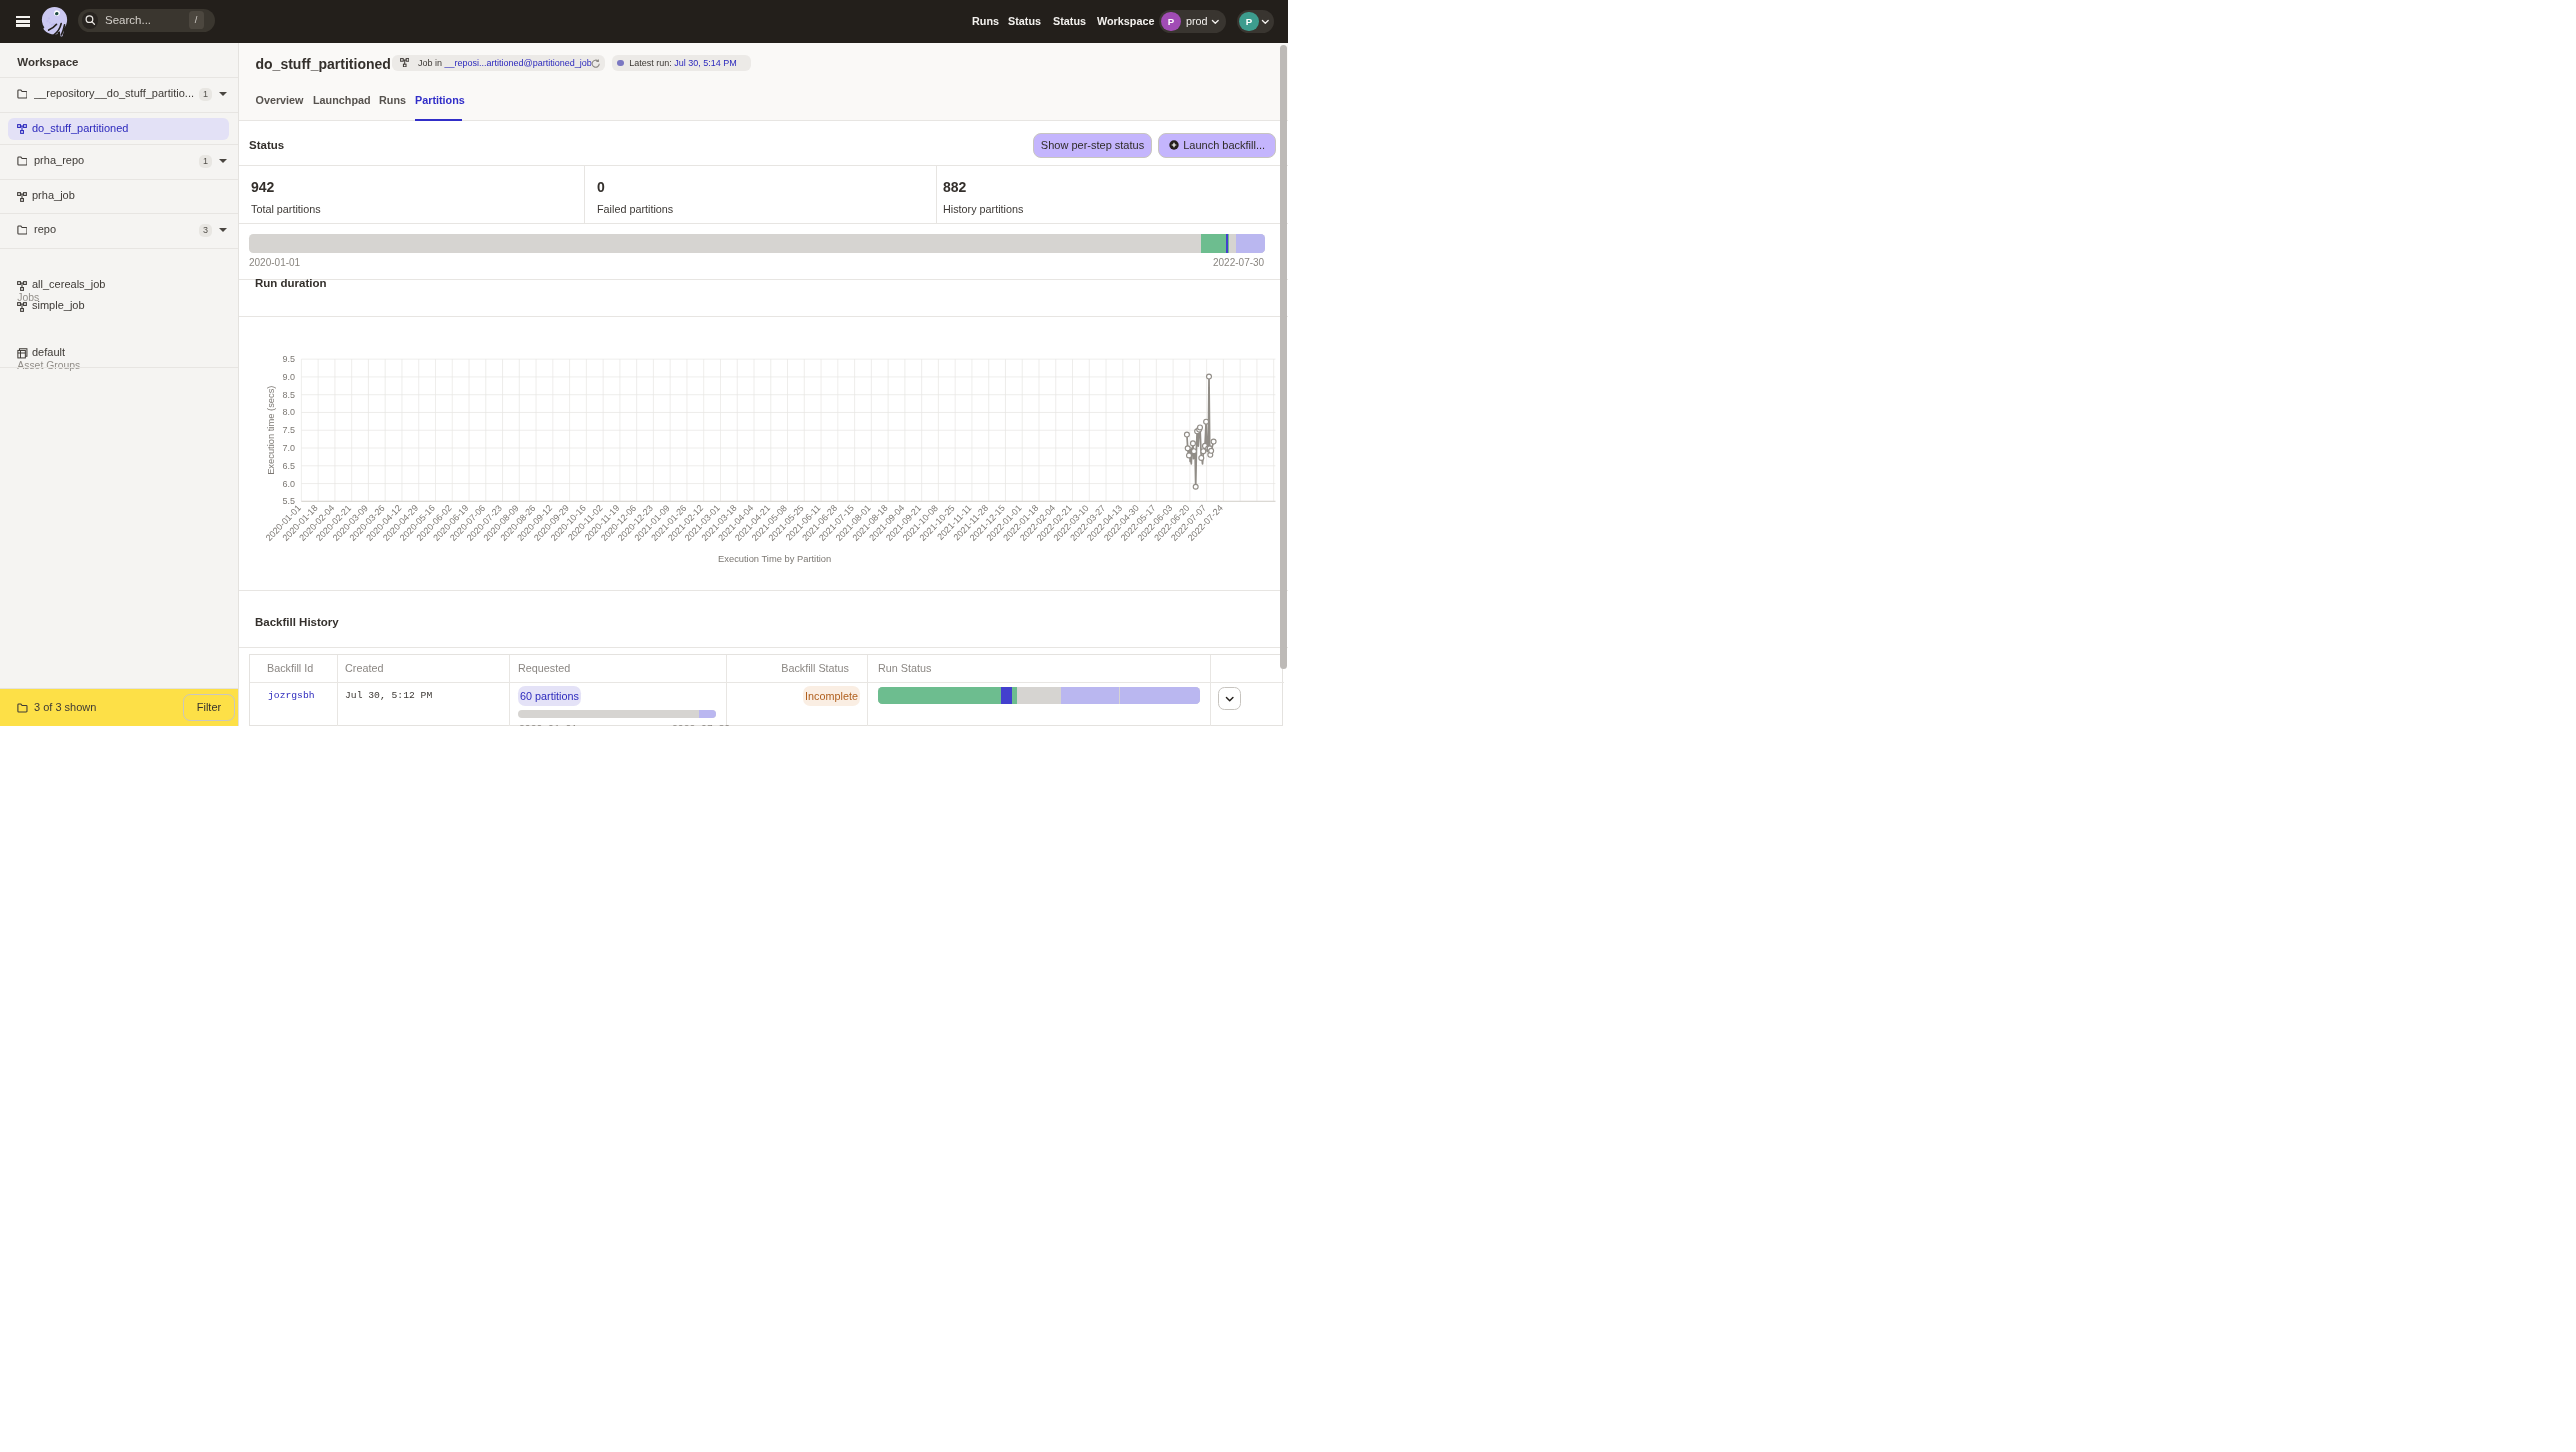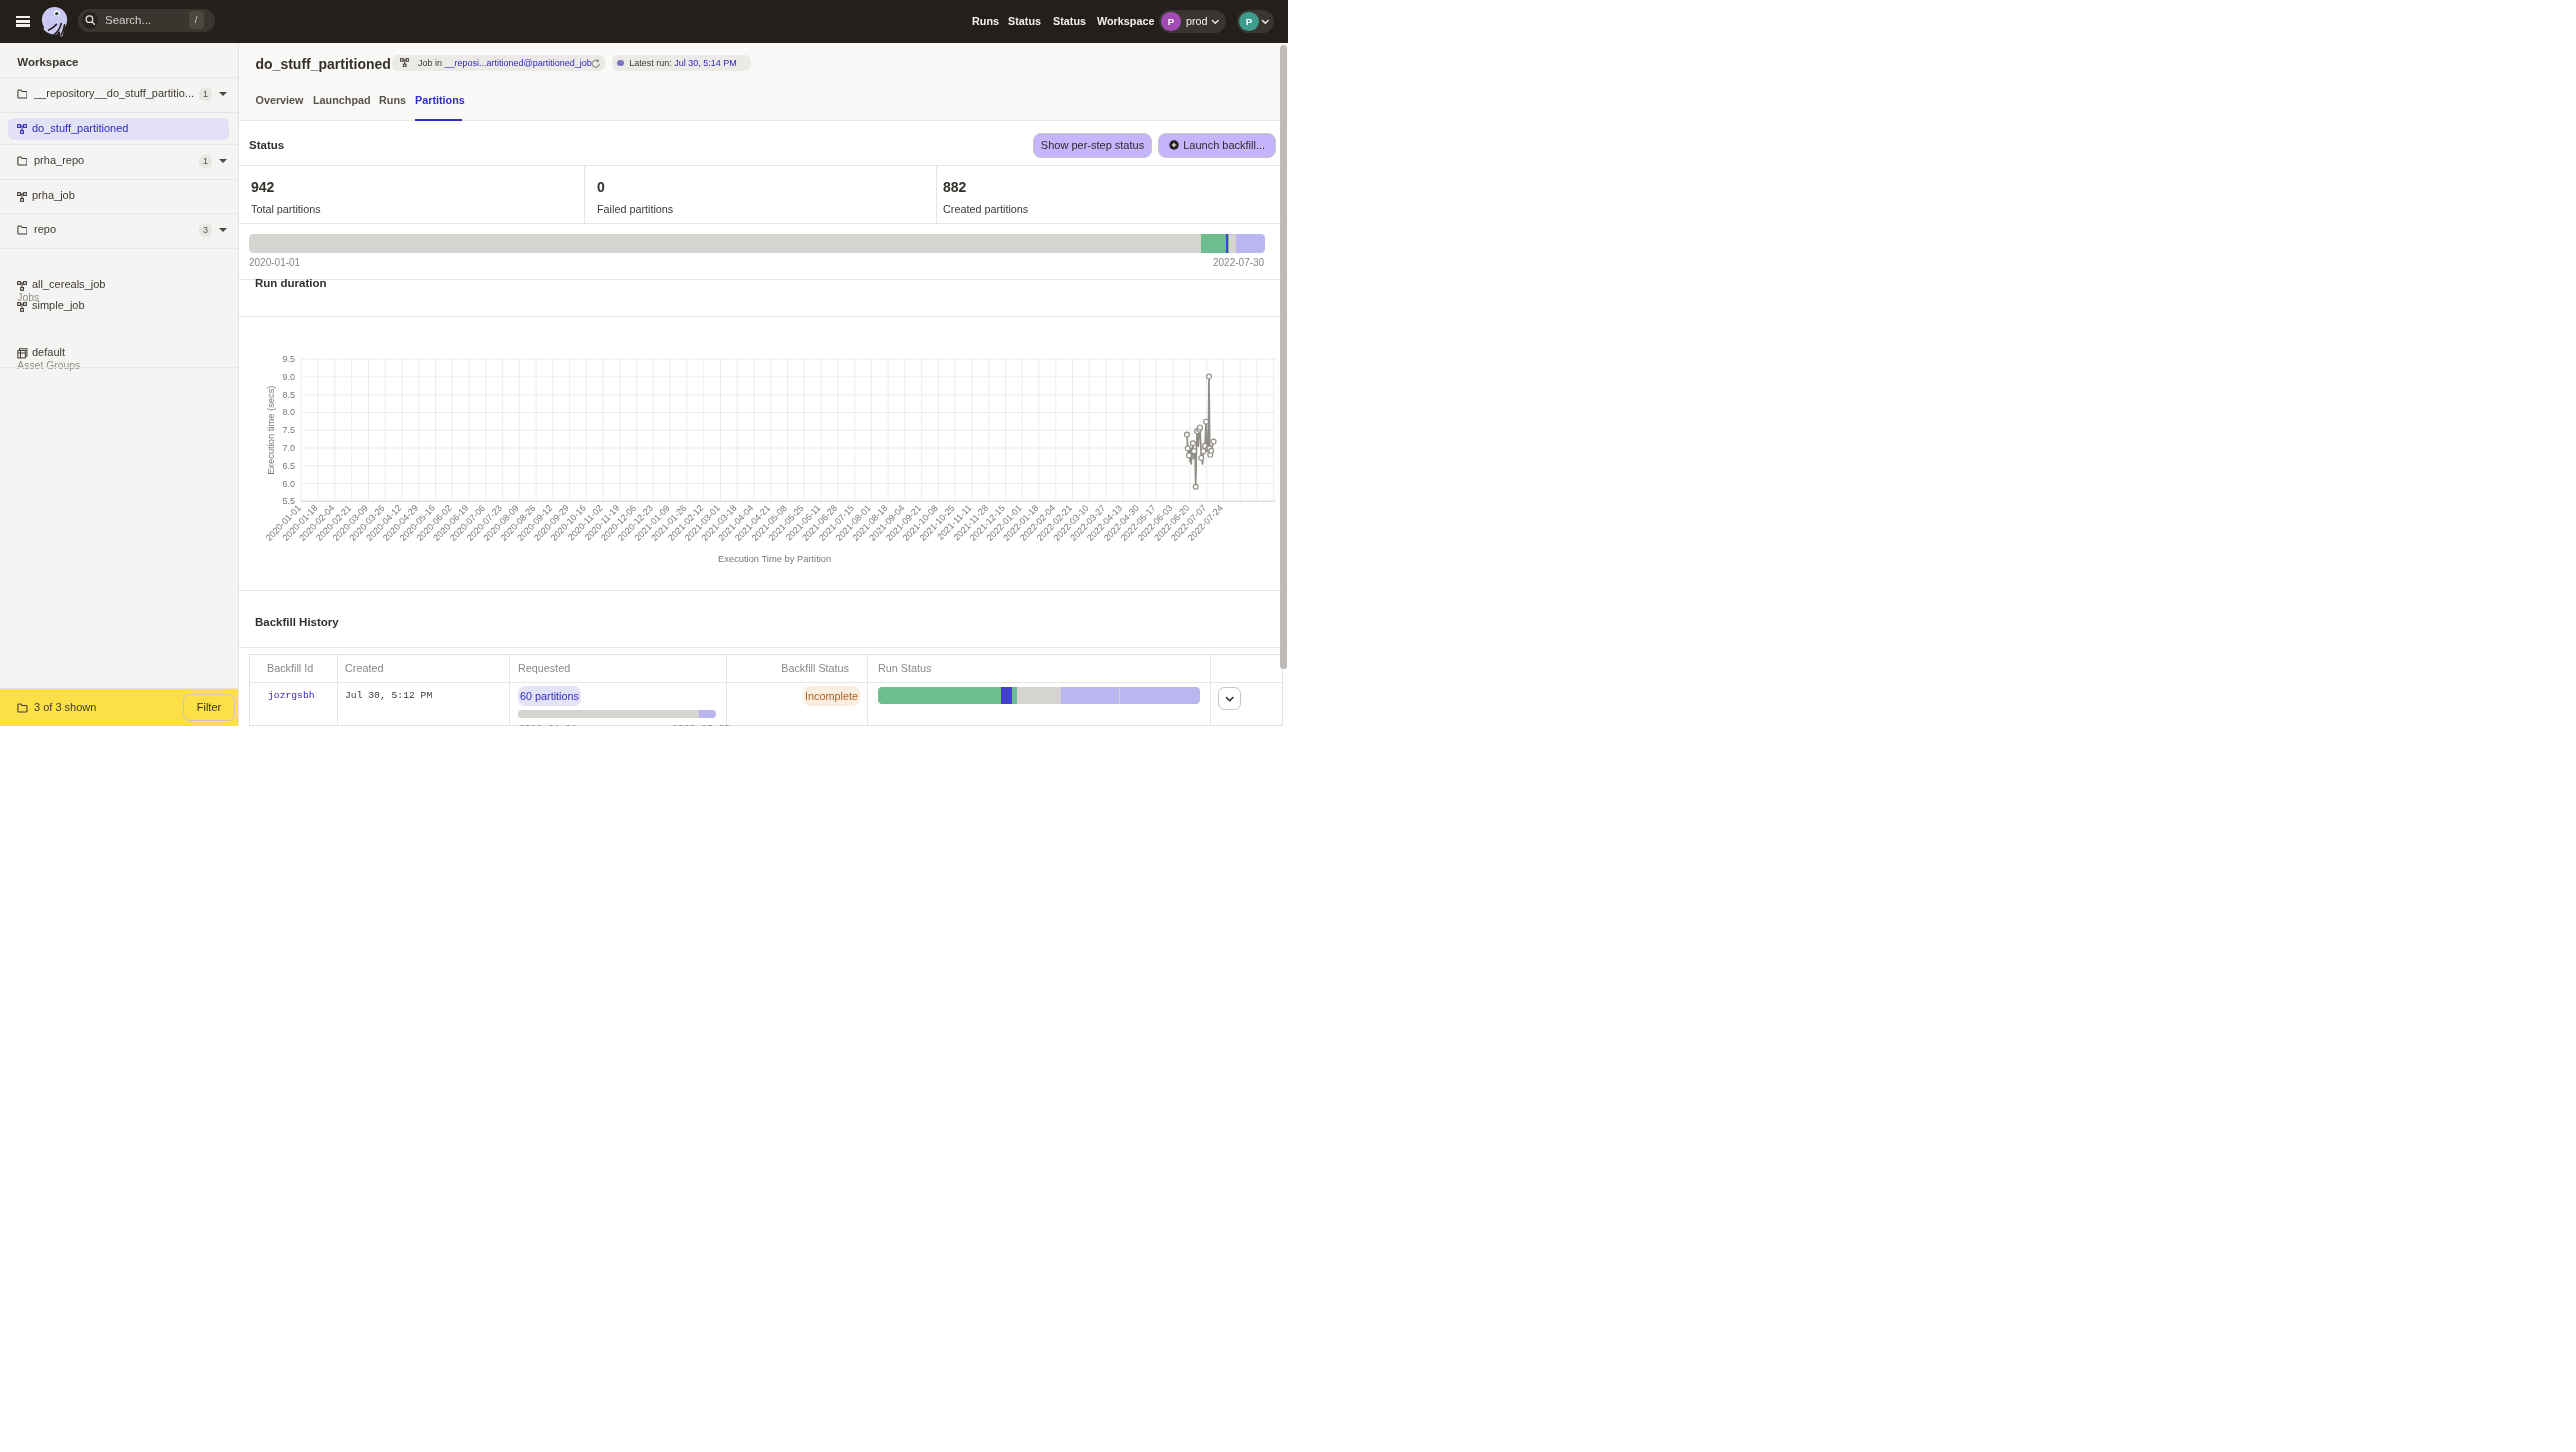--- a/index.html
+++ b/index.html
@@ -268,21 +268,21 @@
       </svg>Launch backfill...</div>
   <div class="abs" style="left:0;top:122px;width:1049px;height:0.7px;background:#e7e5e2"></div>
 
   <div class="statline" style="left:345px"></div>
   <div class="statline" style="left:697px"></div>
   <div class="statv" style="left:12px">942</div>
     <div class="statl" style="left:12px">Total partitions</div>
   <div class="statv" style="left:358px">0</div>
     <div class="statl" style="left:358px">Failed partitions</div>
   <div class="statv" style="left:704px">882</div>
-    <div class="statl" style="left:704px">Created partitions</div>
+    <div class="statl" style="left:704px">History partitions</div>
   <div class="abs" style="left:0;top:180px;width:1049px;height:0.7px;background:#e7e5e2"></div>
 
   <div id="pbar">
     <div style="left:952px;width:25px;background:#6dbd8f"></div>
     <div style="left:977px;width:2.2px;background:#4340ce"></div>
     <div style="left:979px;width:1.1px;background:#6dbd8f"></div>
     <div style="left:987px;width:29px;background:#bab7f0"></div>
   </div>
   <div class="datelab" style="left:10px">2020-01-01</div>
   <div class="datelab" style="left:974px">2022-07-30</div>

